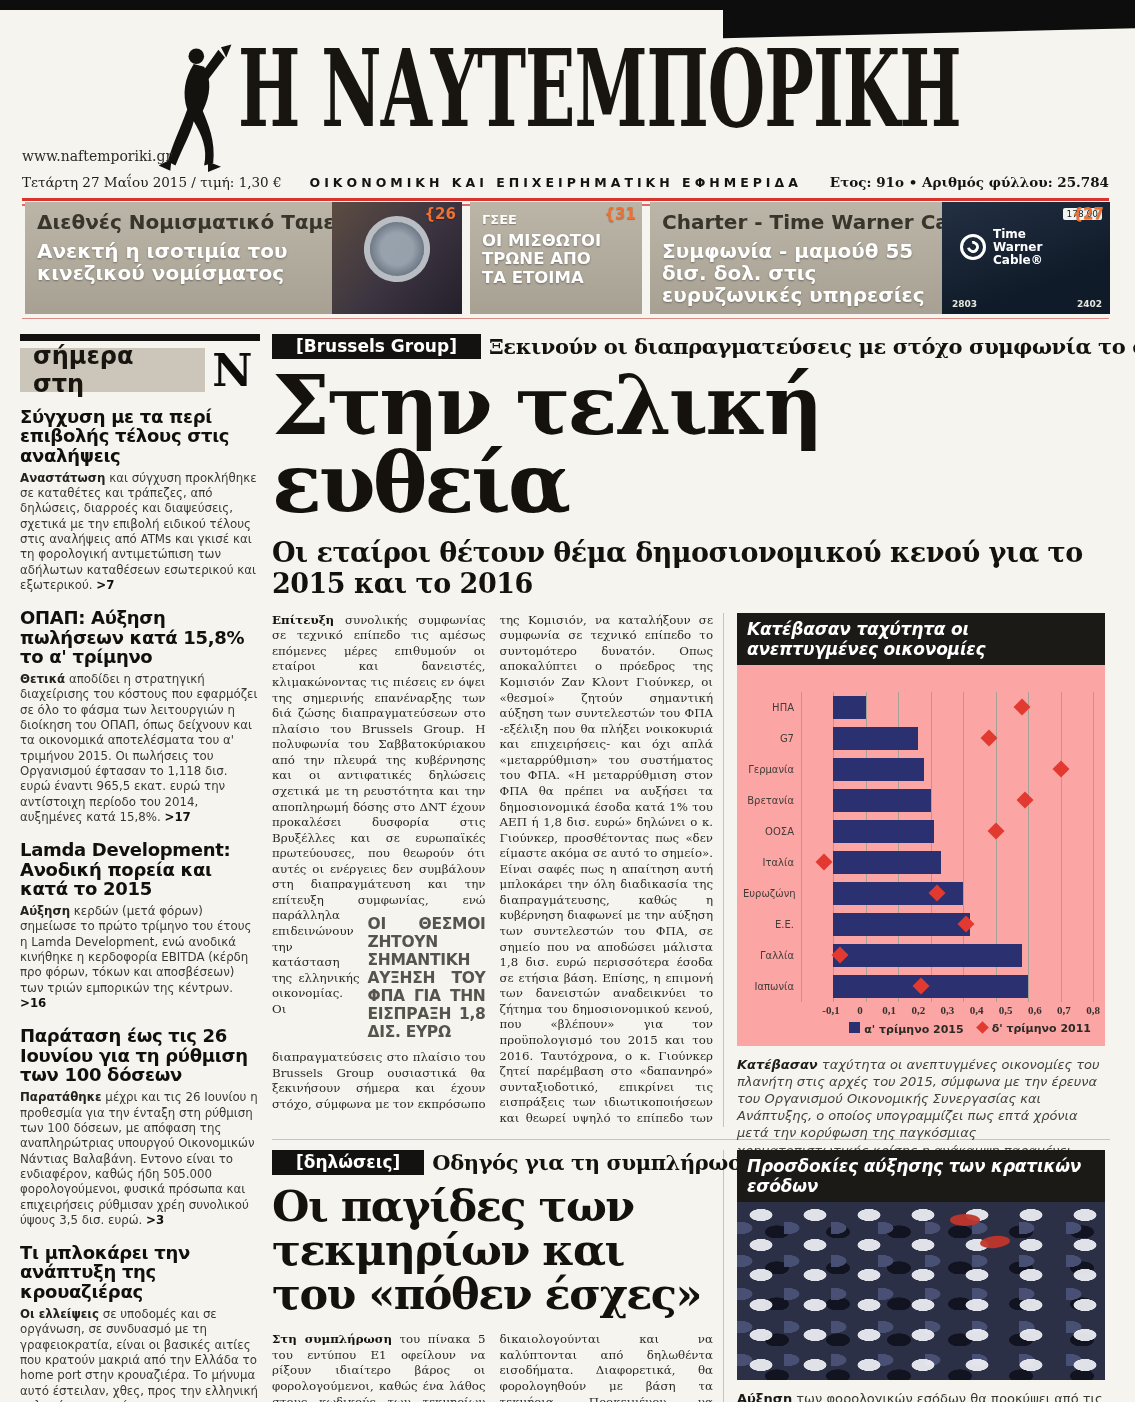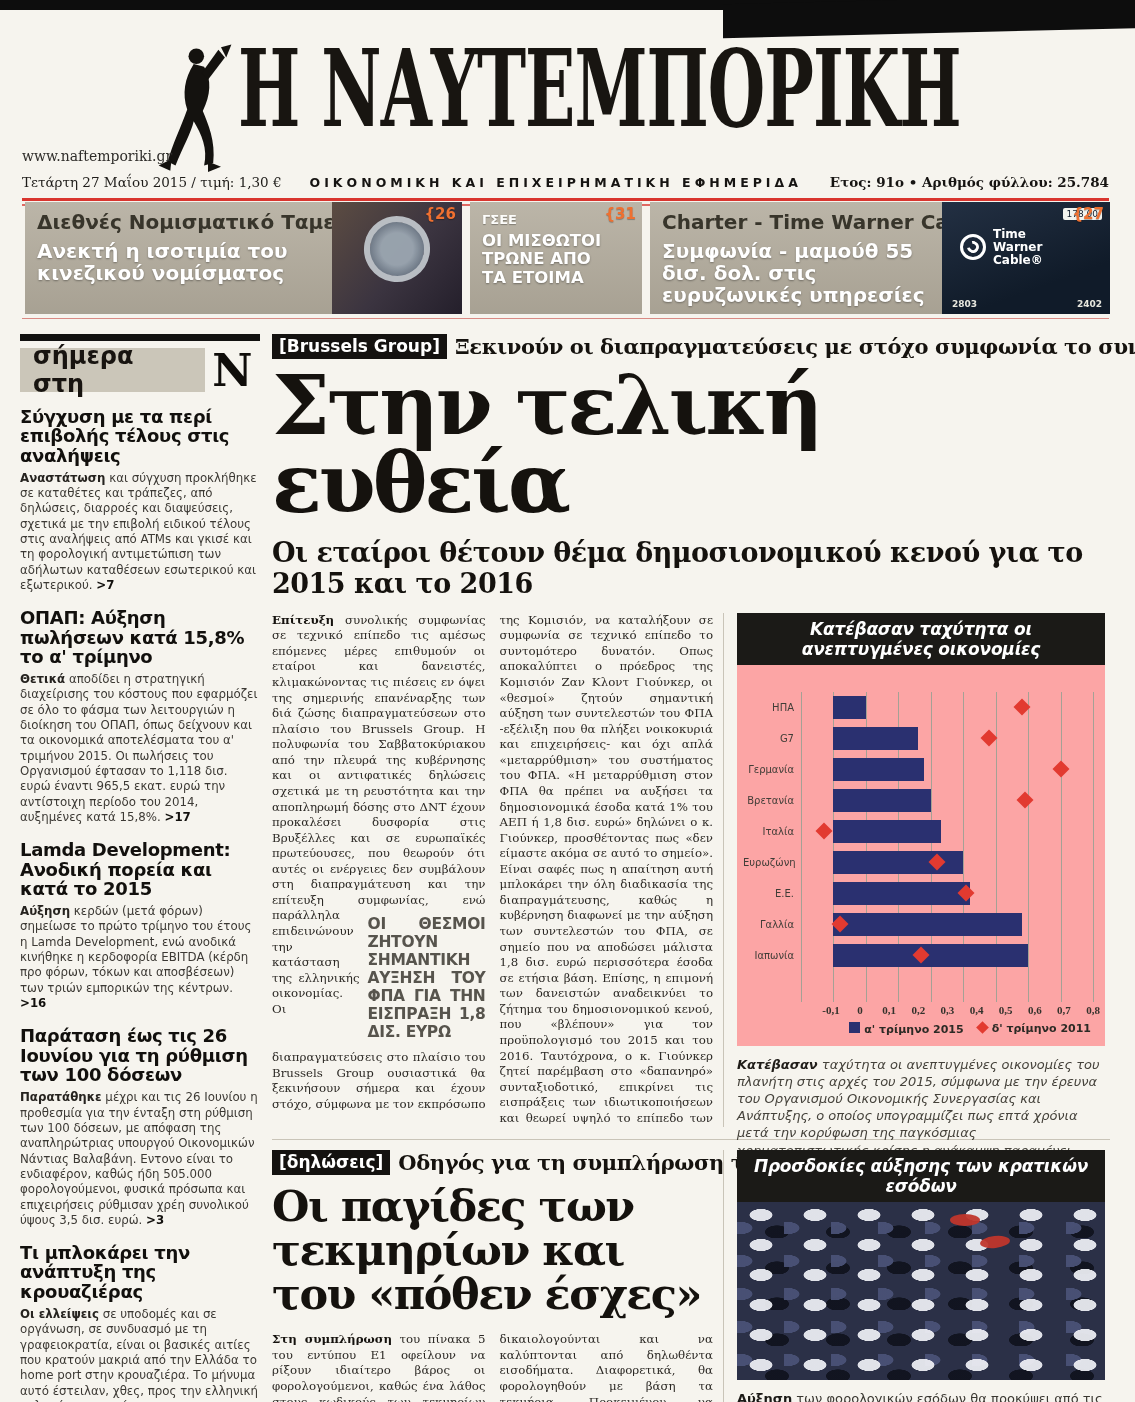--- a/index.html
+++ b/index.html
@@ -75,40 +75,40 @@
   .story h3 { font-size:18px; line-height:1.07; font-weight:700; color:#12100d;
               margin:15px 0 6px; letter-spacing:-.3px; }
   .story p { font-size:11.8px; line-height:1.3; color:#3c3934; }
   .story .lead { color:#26231f; }
   .pref { color:#12100d; font-weight:700; }
 
   
   .content { position:absolute; left:272px; top:334px; width:838px; }
   .kicker { display:flex; align-items:center; gap:8px; }
   .ktag { background:#141210; color:#fff; font-weight:700; font-size:17px;
-          padding:2px 7px 3px; white-space:nowrap; }
+          padding:2px 24px 3px; white-space:nowrap; }
   .ktxt { font-family:"DejaVu Serif", serif; font-weight:700; font-size:21px;
           color:#15120e; letter-spacing:-.4px; white-space:nowrap; }
   .headline { font-family:"DejaVu Serif", serif; font-weight:700; font-size:82px;
               line-height:.95; letter-spacing:-3px; color:#15120e; margin-top:8px; }
   .subhead { font-family:"DejaVu Serif", serif; font-weight:700; font-size:27px;
              letter-spacing:-.5px; color:#15120e; margin-top:14px; }
   .row1 { display:flex; margin-top:14px; height:514px; }
   .article-cols { width:452px; height:100%; padding-right:10px; border-right:1px solid #c9c4b8;
                   column-count:2; column-gap:14px; column-fill:auto; overflow:hidden;
                   font-family:"DejaVu Serif", serif; font-size:11.8px; line-height:1.32;
                   text-align:justify; color:#2c2925; }
   .article-cols .lead { font-weight:700; color:#15120e; }
   .pullquote { float:right; width:118px; margin:8px 0 8px 8px;
                font-family:"DejaVu Sans", sans-serif; font-weight:700; font-size:15.5px;
                line-height:1.16; color:#57544d; letter-spacing:-.3px; }
   .rightcol { width:368px; margin-left:13px; }
 
   .panel-title { background:#1b1a17; color:#fff; font-weight:700; font-style:italic;
-                 font-size:17px; padding:6px 10px; letter-spacing:-.2px;text-align:center; }
+                 font-size:17px; padding:6px 10px; letter-spacing:-.2px; }
   .chart-body { background:#fca5a5; padding:27px 8px 8px 6px; }
   .chart-rows { position:relative; height:310px; }
   .chart-grid { position:absolute; left:58px; right:4px; top:0; bottom:0; }
   .gline { position:absolute; top:0; bottom:0; width:1px; background:#a5a195; }
   .crow { position:relative; display:flex; height:31px; align-items:center; }
   .clabel { width:58px; flex:0 0 auto; font-size:10px; color:#403d37; text-align:right;
             padding-right:7px; }
   .ctrack { position:relative; flex:1; height:100%; margin-right:4px; }
   .cbar { position:absolute; top:4px; height:23px; background:#2a3070; }
   .cdia { position:absolute; top:9.5px; width:12px; height:12px; transform:translateX(-50%) rotate(45deg);
@@ -291,20 +291,27 @@
                 </div>
               </div>
               <div class="crow">
                 <span class="clabel">Βρετανία</span>
                 <div class="ctrack">
                   <div class="cbar" style="left: 11.1111%; width: 33.3333%; background: rgb(42, 48, 112);"></div>
                   <div class="cdia" style="left: 76.6667%; background: rgb(226, 58, 48);"></div>
                 </div>
               </div>
               <div class="crow">
+                <span class="clabel">ΟΟΣΑ</span>
+                <div class="ctrack">
+                  <div class="cbar" style="left: 11.1111%; width: 34.4444%; background: rgb(42, 48, 112);"></div>
+                  <div class="cdia" style="left: 66.6667%; background: rgb(226, 58, 48);"></div>
+                </div>
+              </div>
+              <div class="crow">
                 <span class="clabel">Ιταλία</span>
                 <div class="ctrack">
                   <div class="cbar" style="left: 11.1111%; width: 36.6667%; background: rgb(42, 48, 112);"></div>
                   <div class="cdia" style="left: 7.77778%; background: rgb(226, 58, 48);"></div>
                 </div>
               </div>
               <div class="crow">
                 <span class="clabel">Ευρωζώνη</span>
                 <div class="ctrack">
                   <div class="cbar" style="left: 11.1111%; width: 44.4444%; background: rgb(42, 48, 112);"></div>

